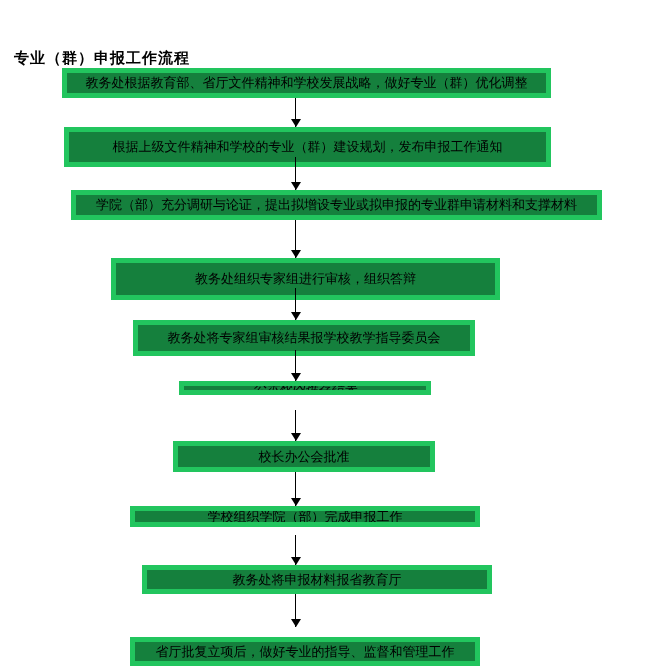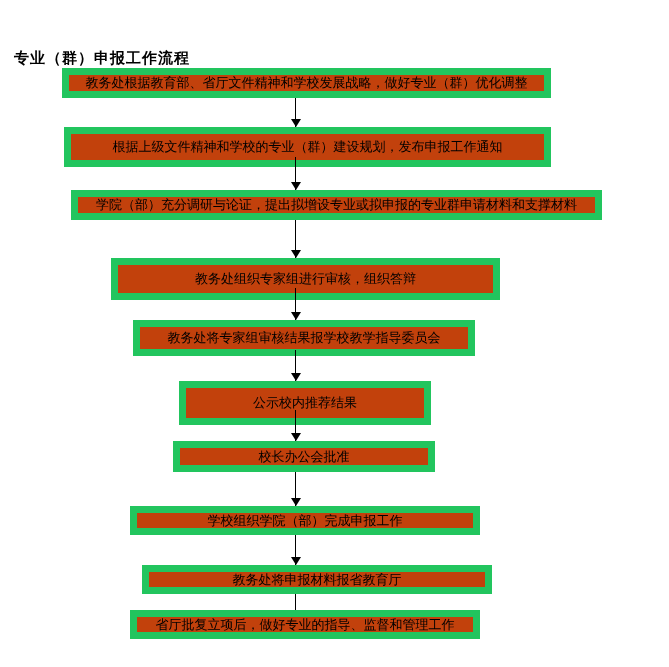--- a/index.html
+++ b/index.html
@@ -22,22 +22,22 @@
     top: 20px;
     font-size: 15px;
     font-weight: bold;
     letter-spacing: 1px;
     white-space: nowrap;
     margin-top: 29px;
   }
   .step-box {
     position: absolute;
     box-sizing: border-box;
-    border: 7px solid #22c55e;
-    background: #c2410c;
+    border: 5px solid #22c55e;
+    background: #15803d;
     display: flex;
     align-items: center;
     justify-content: center;
     text-align: left;
     font-size: 13px;
     line-height: 1.2;
     white-space: nowrap;
     overflow: hidden;
   }
   .arrow {
@@ -55,25 +55,25 @@
     border-left: 5px solid transparent;
     border-right: 5px solid transparent;
     border-top: 8px solid #000000;
   }
   
   .s1  { left: 62px;  top: 68px;  width: 489px; height: 30px; }
   .s2  { left: 64px;  top: 127px; width: 487px; height: 40px; }
   .s3  { left: 47px;  top: 190px; width: 531px; height: 30px; margin-left: 24px; }
   .s4  { left: 111px; top: 258px; width: 389px; height: 42px; }
   .s5  { left: 133px; top: 320px; width: 342px; height: 36px; }
-  .s6  { left: 179px; top: 381px; width: 252px; height: 44px; }
+  .s6  { left: 179px; top: 381px; width: 252px; height: 14px; font-style: italic; }
   .s7  { left: 173px; top: 441px; width: 262px; height: 31px; }
-  .s8  { left: 130px; top: 506px; width: 350px; height: 29px; }
+  .s8  { left: 130px; top: 506px; width: 350px; height: 21px; }
   .s9  { left: 142px; top: 565px; width: 350px; height: 29px; }
-  .s10 { left: 130px; top: 610px; width: 350px; height: 29px; }
+  .s10 { left: 130px; top: 637px; width: 350px; height: 29px; }
   
   .a1 { left: 295px; top: 98px;  height: 29px; }
   .a2 { left: 295px; top: 157px; height: 33px; }
   .a3 { left: 295px; top: 220px; height: 38px; }
   .a4 { left: 295px; top: 288px; height: 32px; }
   .a5 { left: 295px; top: 350px; height: 31px; }
   .a6 { left: 295px; top: 410px; height: 31px; }
   .a7 { left: 295px; top: 472px; height: 34px; }
   .a8 { left: 295px; top: 535px; height: 30px; }
   .a9 { left: 295px; top: 594px; height: 33px; }

